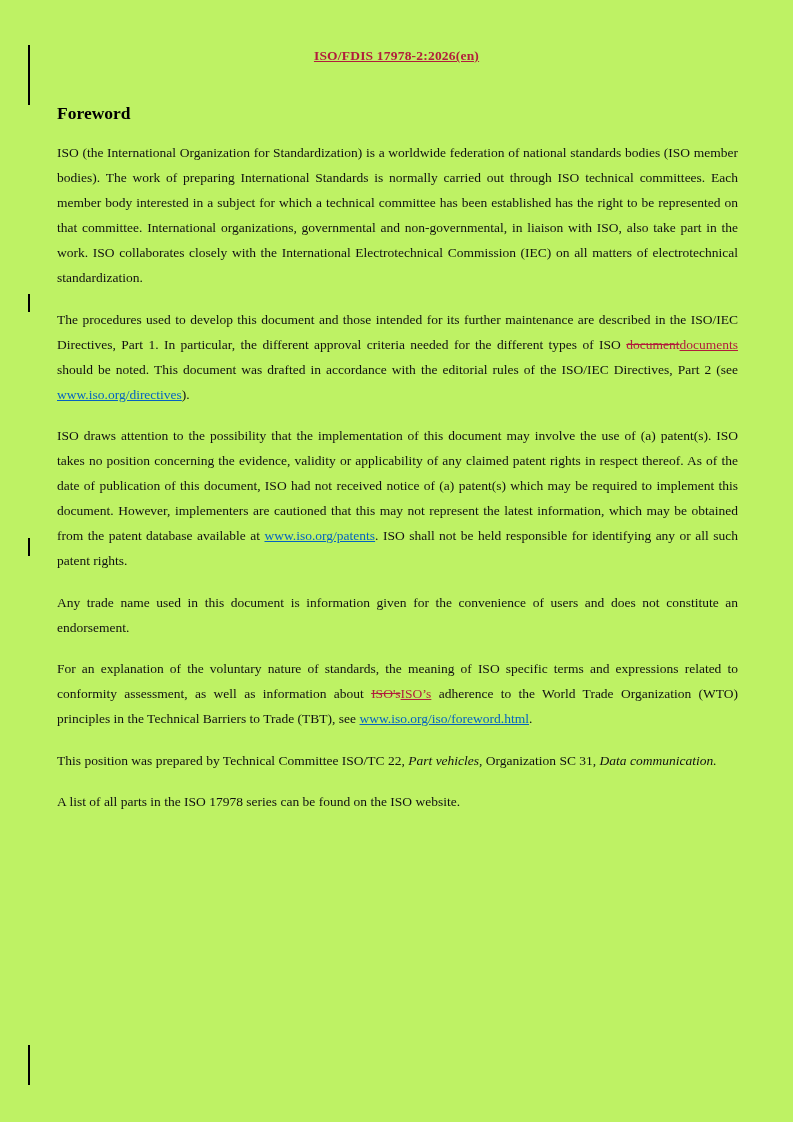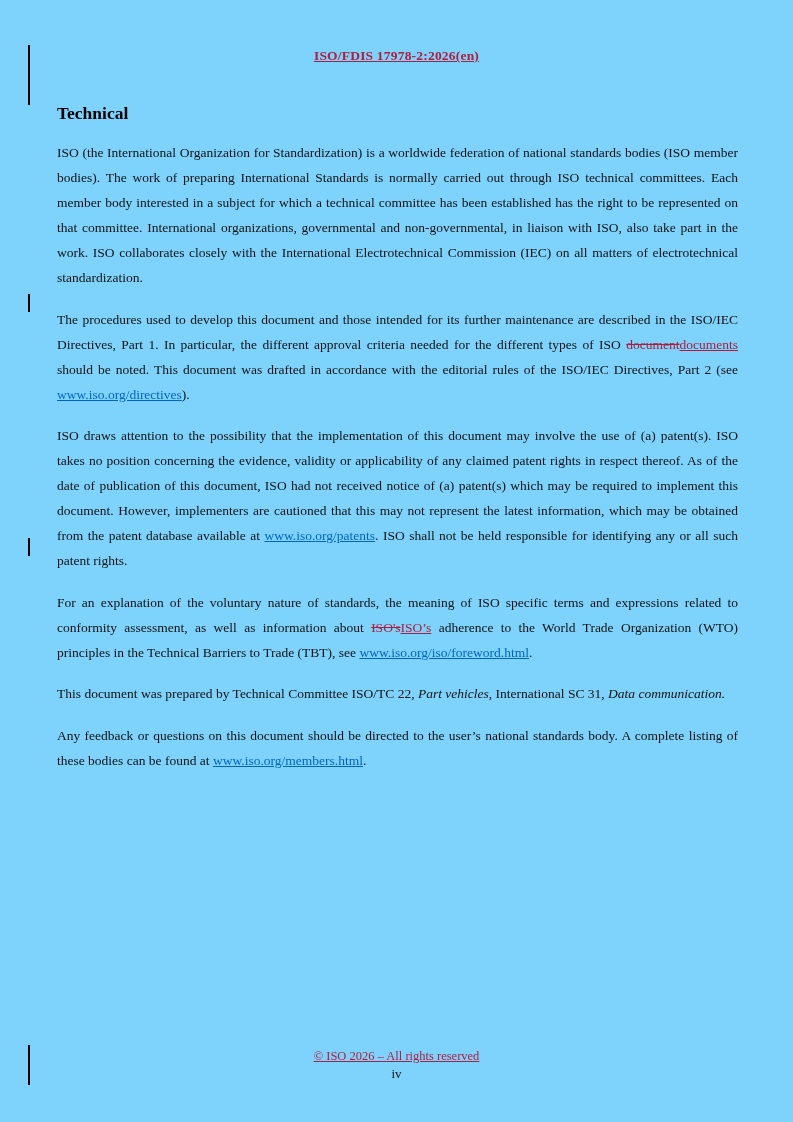--- a/index.html
+++ b/index.html
@@ -1,20 +1,20 @@
 <!DOCTYPE html>
 <html><head>
 <meta charset="utf-8">
 <style>
   html, body { margin: 0; padding: 0; background: #ffffff; }
   .page {
     position: relative;
     width: 793px;
     height: 1122px;
-    background: #7dd3fc;
+    background: #bef264;
     font-family: "Liberation Serif", serif;
     color: #111111;
     overflow: hidden;
   }
   .running-header {
     position: absolute;
     top: 46px;
     left: 0;
     width: 100%;
     text-align: center;
@@ -81,29 +81,26 @@
   <div class="running-header">
     <span class="header-text">ISO/FDIS 17978-2:2026(en)</span>
   </div>
 
   <div class="change-bar" style="top:45px;  height:60px;"></div>
   <div class="change-bar" style="top:294px; height:18px;"></div>
   <div class="change-bar" style="top:538px; height:18px;"></div>
   <div class="change-bar" style="top:1045px;height:40px;"></div>
 
   <div class="content">
-    <h1 class="foreword-heading">Technical</h1>
+    <h1 class="foreword-heading">Foreword</h1>
     <div id="paras">
         <p class="para"><span class="normal">ISO (the International Organization for Standardization) is a worldwide federation of national standards bodies (ISO member bodies). The work of preparing International Standards is normally carried out through ISO technical committees. Each member body interested in a subject for which a technical committee has been established has the right to be represented on that committee. International organizations, governmental and non-governmental, in liaison with ISO, also take part in the work. ISO collaborates closely with the International Electrotechnical Commission (IEC) on all matters of electrotechnical standardization.</span></p>
         <p class="para"><span class="normal">The procedures used to develop this document and those intended for its further maintenance are described in the ISO/IEC Directives, Part 1. In particular, the different approval criteria needed for the different types of ISO </span><span class="del">document</span><span class="ins">documents</span><span class="normal"> should be noted. This document was drafted in accordance with the editorial rules of the ISO/IEC Directives, Part 2 (see </span><a href="#" class="link">www.iso.org/directives</a><span class="normal">).</span></p>
         <p class="para"><span class="normal">ISO draws attention to the possibility that the implementation of this document may involve the use of (a) patent(s). ISO takes no position concerning the evidence, validity or applicability of any claimed patent rights in respect thereof. As of the date of publication of this document, ISO had not received notice of (a) patent(s) which may be required to implement this document. However, implementers are cautioned that this may not represent the latest information, which may be obtained from the patent database available at </span><a href="#" class="link">www.iso.org/patents</a><span class="normal">. ISO shall not be held responsible for identifying any or all such patent rights.</span></p>
+        <p class="para"><span class="normal">Any trade name used in this document is information given for the convenience of users and does not constitute an endorsement.</span></p>
         <p class="para"><span class="normal">For an explanation of the voluntary nature of standards, the meaning of ISO specific terms and expressions related to conformity assessment, as well as information about </span><span class="del">ISO's</span><span class="ins">ISO’s</span><span class="normal"> adherence to the World Trade Organization (WTO) principles in the Technical Barriers to Trade (TBT), see </span><a href="#" class="link">www.iso.org/iso/foreword.html</a><span class="normal">.</span></p>
-        <p class="para"><span class="normal">This document was prepared by Technical Committee ISO/TC 22, </span><span class="italic">Part vehicles</span><span class="normal">, International SC 31, </span><span class="italic">Data communication.</span></p>
-        <p class="para"><span class="normal">Any feedback or questions on this document should be directed to the user’s national standards body. A complete listing of these bodies can be found at </span><a href="#" class="link">www.iso.org/members.html</a><span class="normal">.</span></p>
+        <p class="para"><span class="normal">This position was prepared by Technical Committee ISO/TC 22, </span><span class="italic">Part vehicles</span><span class="normal">, Organization SC 31, </span><span class="italic">Data communication.</span></p>
+        <p class="para"><span class="normal">A list of all parts in the ISO 17978 series can be found on the ISO website.</span></p>
       </div>
   </div>
 
-  <div class="page-footer">
-    <a class="copyright-link" href="#">© ISO 2026 – All rights reserved</a>
-    <div class="page-number">iv</div>
-  </div>
 
 </div>
 
 </body></html>

